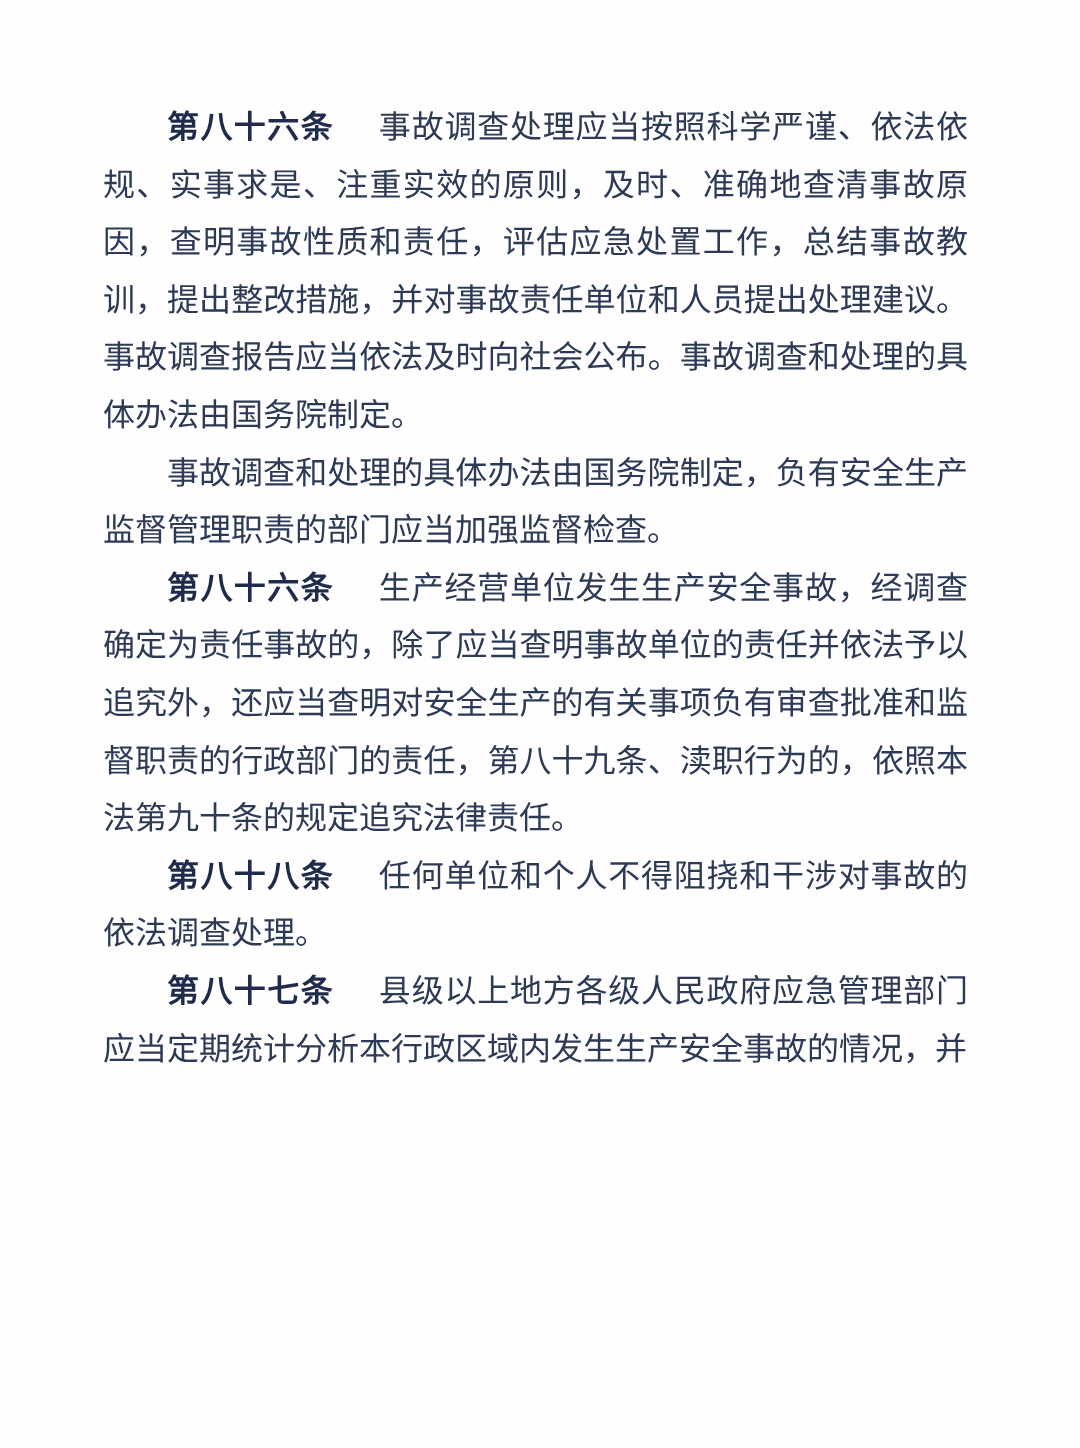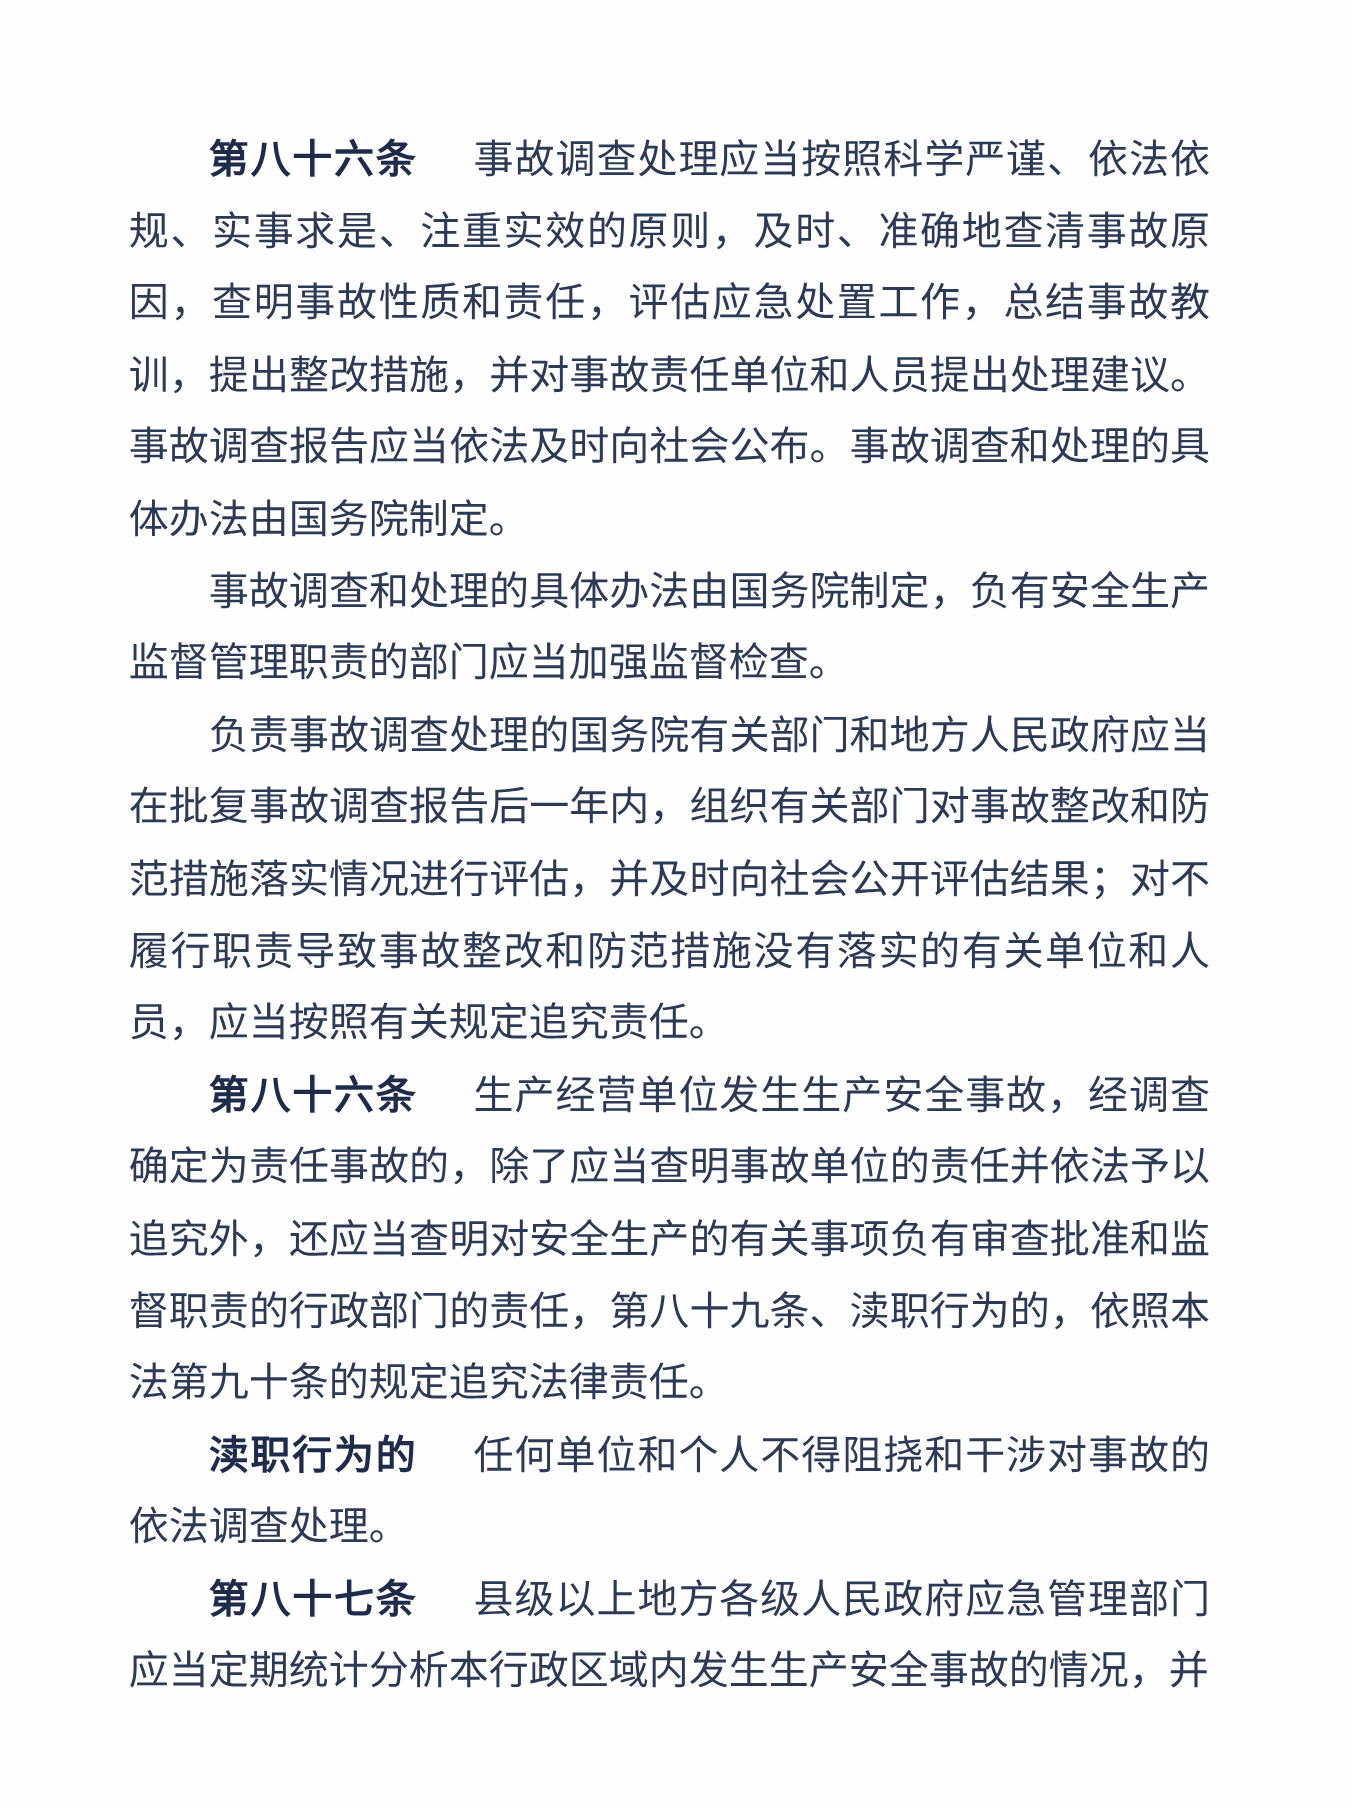--- a/index.html
+++ b/index.html
@@ -41,18 +41,17 @@
     letter-spacing: 0.02em;
   }
 </style>
 </head>
 <body>
 
 <div class="page">
   <div class="doc-body" id="paragraphs">
       <p class="para"><strong class="article">第八十六条</strong><span>事故调查处理应当按照科学严谨、依法依规、实事求是、注重实效的原则，及时、准确地查清事故原因，查明事故性质和责任，评估应急处置工作，总结事故教训，提出整改措施，并对事故责任单位和人员提出处理建议。事故调查报告应当依法及时向社会公布。事故调查和处理的具体办法由国务院制定。</span></p>
       <p class="para"><span>事故调查和处理的具体办法由国务院制定，负有安全生产监督管理职责的部门应当加强监督检查。</span></p>
-      <p class="para"><span>负责事故调查处理的国务院有关部门和地方人民政府应当在批复事故调查报告后一年内，组织有关部门对事故整改和防范措施落实情况进行评估，并及时向社会公开评估结果；对不履行职责导致事故整改和防范措施没有落实的有关单位和人员，应当按照有关规定追究责任。</span></p>
       <p class="para"><strong class="article">第八十六条</strong><span>生产经营单位发生生产安全事故，经调查确定为责任事故的，除了应当查明事故单位的责任并依法予以追究外，还应当查明对安全生产的有关事项负有审查批准和监督职责的行政部门的责任，第八十九条、渎职行为的，依照本法第九十条的规定追究法律责任。</span></p>
-      <p class="para"><strong class="article">渎职行为的</strong><span>任何单位和个人不得阻挠和干涉对事故的依法调查处理。</span></p>
+      <p class="para"><strong class="article">第八十八条</strong><span>任何单位和个人不得阻挠和干涉对事故的依法调查处理。</span></p>
       <p class="para"><strong class="article">第八十七条</strong><span>县级以上地方各级人民政府应急管理部门应当定期统计分析本行政区域内发生生产安全事故的情况，并</span></p>
     </div>
 </div>
 
 </body></html>

